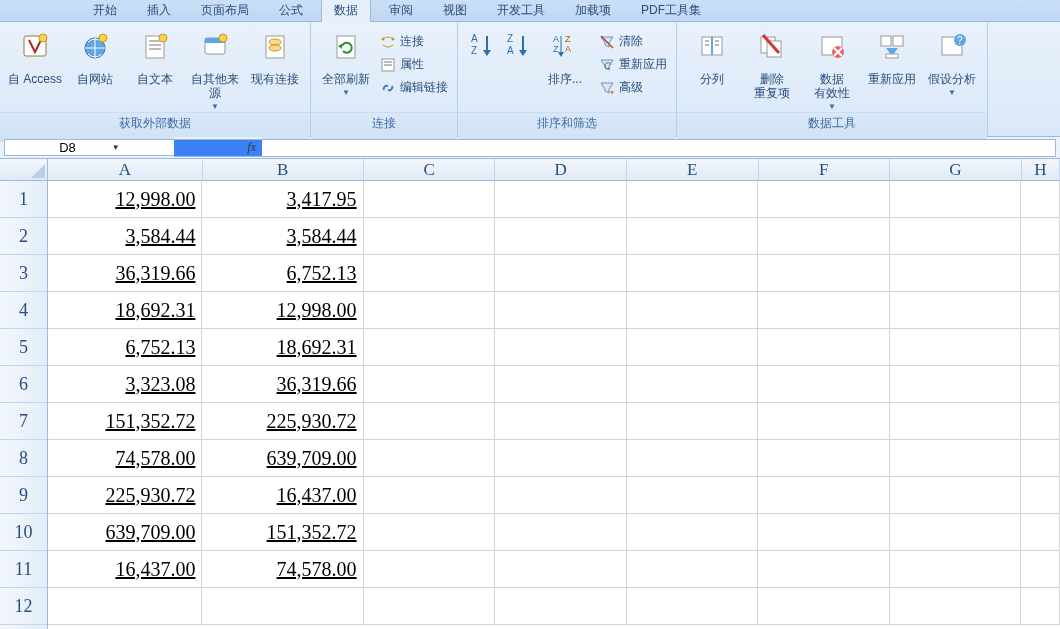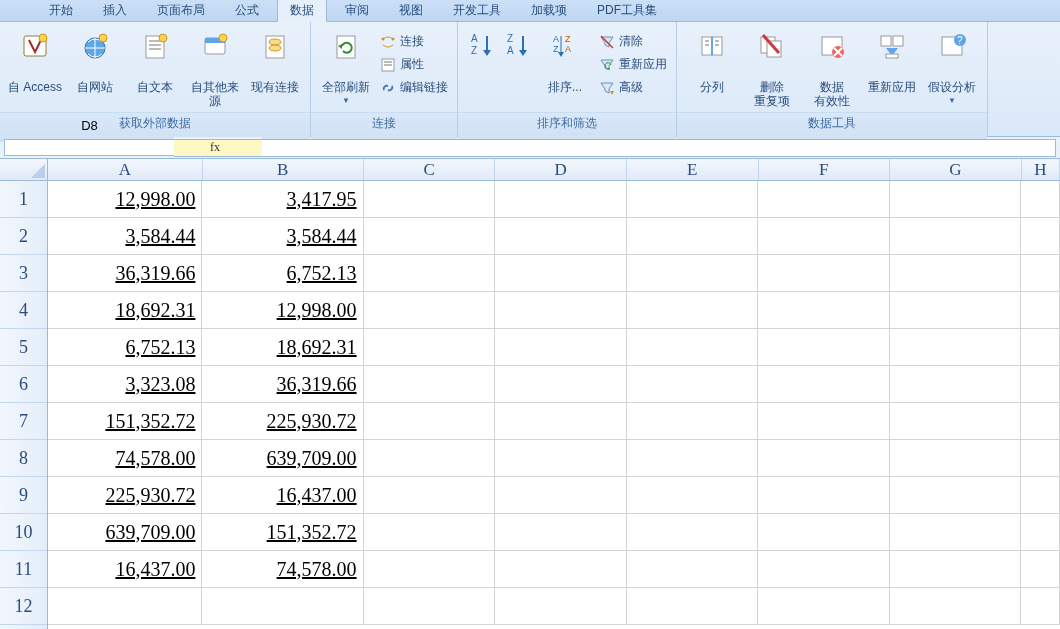--- a/index.html
+++ b/index.html
@@ -12,21 +12,21 @@
     overflow: hidden;
     color: #000;
   }
 
   
   .tabs {
     display: flex;
     align-items: flex-end;
     gap: 6px;
     height: 22px;
-    padding-left: 37px;
+    padding-left: 81px;
     background: linear-gradient(#cbe0f7,#bfd7f2);
     border-bottom: 1px solid #9db9d9;
     color: #2a4d7e;
   }
   .tab {
     padding: 3px 12px 2px 12px;
     border-radius: 4px 4px 0 0;
     cursor: pointer;
   }
   .tab.active {
@@ -74,21 +74,21 @@
     color: #2a4d7e;
     text-align: center;
     line-height: 14px;
     gap: 2px;
     height: 86px;
   }
   .rbtn .ico {
     width: 32px; height: 32px;
     display: flex; align-items: center; justify-content: center;
   }
-  .rbtn .txt { margin-top: 16px; }
+  .rbtn .txt { margin-top: 8px; }
   .rbtn .drop {
     font-size: 8px; color: #3e6aa3; line-height: 6px; margin-top: 2px;
   }
 
   .small-list { display:flex; flex-direction: column; gap:4px; padding-top:6px; }
   .small-item {
     display:flex; align-items:center; gap:4px; color:#2a4d7e; cursor:pointer;
     padding:1px 3px; border-radius:2px; white-space:nowrap;
   }
   .sico { width:16px; height:16px; display:inline-flex; align-items:center; justify-content:center; }
@@ -96,29 +96,28 @@
   
   .formula-bar {
     display:flex; align-items:stretch; height:22px;
     background:#e9f1fb; border-bottom:1px solid #9db9d9;
   }
   .name-box {
     width:170px; display:flex; align-items:center; justify-content:center;
     gap:36px; background:#fff; border:1px solid #9db9d9; border-right:none;
     margin: 2px 0 2px 4px; font-family: Tahoma, Arial; font-size:13px;
     position: relative;
-    flex-direction: column;
   }
   .name-box .dd { font-size:8px; color:#333; }
   .fx-wrap { display:flex; align-items:center; background:#e9f1fb; }
   .fx-btn {
-    width:88px; height:18px; margin:2px 0; background:#fef9c3;
+    width:88px; height:18px; margin:2px 0; background:#3b82f6;
     border:1px solid #9db9d9; border-left:none; border-right:none;
-    display:flex; align-items:center; justify-content:center; padding-right:6px;
-    font-family: "Times New Roman", serif; color:#333;
+    display:flex; align-items:center; justify-content:flex-end; padding-right:6px;
+    font-style: italic; font-family: "Times New Roman", serif; color:#333;
     cursor:pointer;
   }
   .formula-input {
     flex:1; height:18px; margin:2px 4px 2px 0; background:#fff;
     border:1px solid #9db9d9; border-left:none;
   }
 
   
   .sheet {
     position:relative; background:#fff; height: calc(629px - 22px - 115px - 22px);

